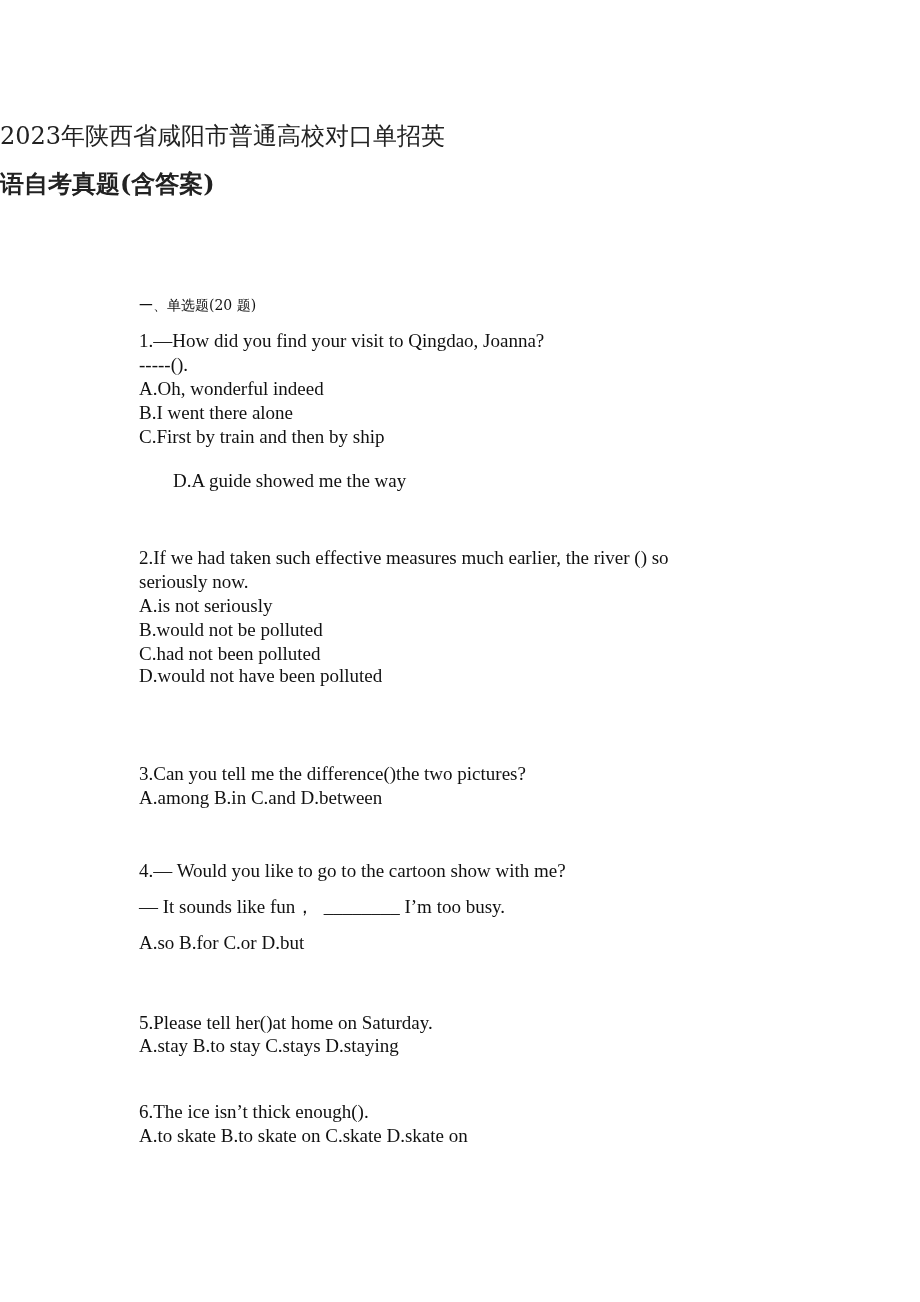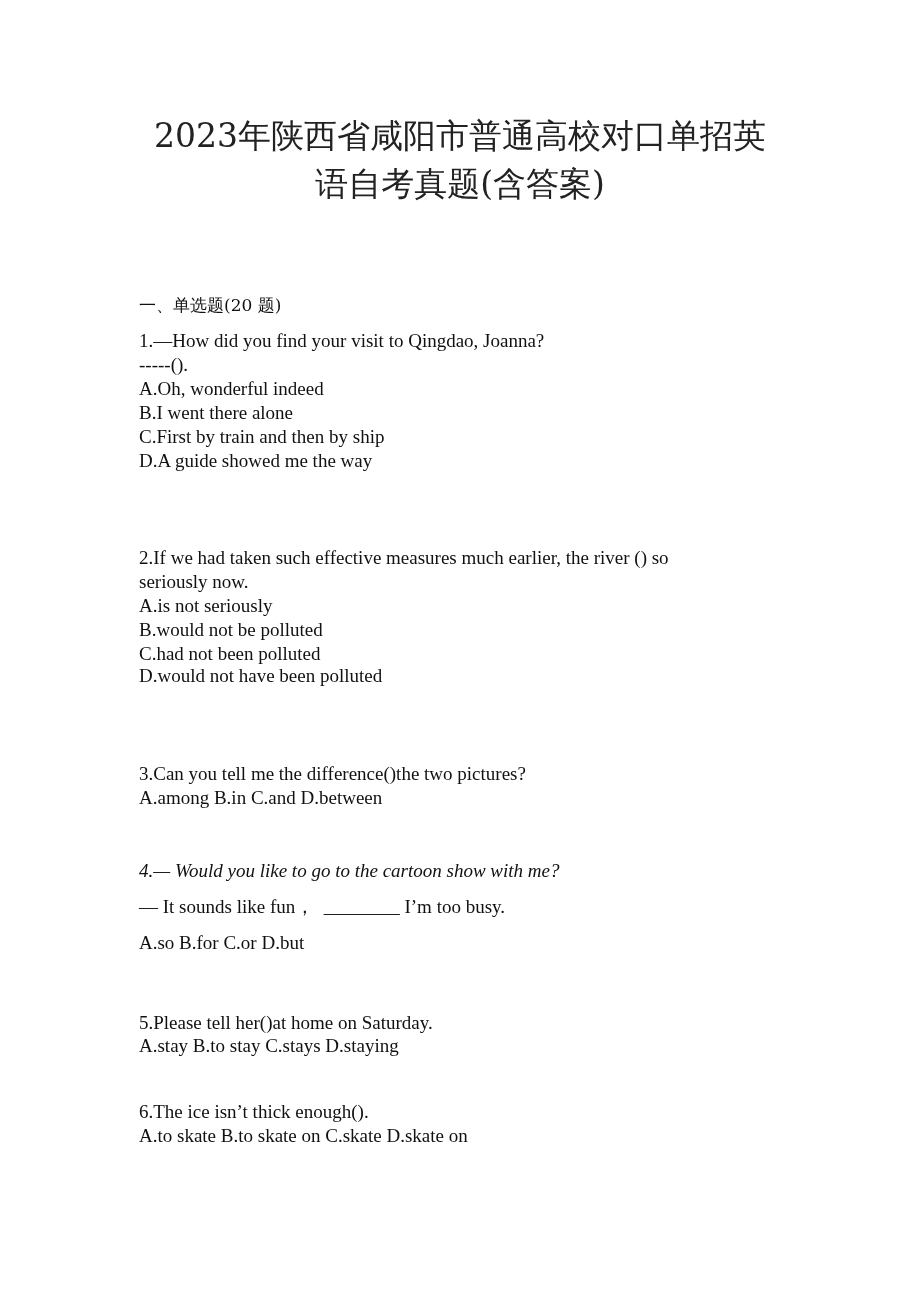--- a/index.html
+++ b/index.html
@@ -1,51 +1,51 @@
 <!DOCTYPE html>
 <html><head>
 <meta charset="utf-8">
 <style>
   html, body { margin:0; padding:0; background:#ffffff; }
   body { width:920px; height:1302px; position:relative; overflow:hidden;
          font-family:"Liberation Serif", "DejaVu Serif", serif; color:#111; }
-  .title { position:absolute; left:0; width:920px; text-align:center;
-           font-family:"DejaVu Serif", "Liberation Serif", serif; font-size:33px; line-height:48px; color:#222; }
+  .title { position:absolute; left:0; width:920px; text-align:left;
+           font-family:"DejaVu Serif", "Liberation Serif", serif; font-size:24px; line-height:48px; color:#222; }
   .t1 { top:112px; }
-  .t2 { top:160px; }
+  .t2 { top:160px;font-weight:bold; }
   .line { position:absolute; left:139px; font-size:19px; line-height:24px; white-space:pre; }
-  .section { font-family:"DejaVu Serif","Liberation Serif",serif; font-size:17px; }
+  .section { font-family:"DejaVu Serif","Liberation Serif",serif; font-size:14px; }
 </style>
 </head>
 <body>
 
 <div>
   <div class="title t1">2023年陕西省咸阳市普通高校对口单招英</div>
   <div class="title t2">语自考真题(含答案)</div>
 
   <div class="line section" style="top:293px;">一、单选题(20 题)</div>
 
   <div class="line" style="top:329px;">1.—How did you find your visit to Qingdao, Joanna?</div>
   <div class="line" style="top:353px;">-----().</div>
   <div class="line" style="top:377px;">A.Oh, wonderful indeed</div>
   <div class="line" style="top:401px;">B.I went there alone</div>
   <div class="line" style="top:425px;">C.First by train and then by ship</div>
-  <div class="line" style="top:449px;">D.A guide showed me the way</div>
+  <div class="line" style="top:469px;margin-left:34px;">D.A guide showed me the way</div>
 
   <div class="line" style="top:546px;">2.If we had taken such effective measures much earlier, the river () so</div>
   <div class="line" style="top:570px;">seriously now.</div>
   <div class="line" style="top:594px;">A.is not seriously</div>
   <div class="line" style="top:618px;text-align:right;">B.would not be polluted</div>
   <div class="line" style="top:642px;">C.had not been polluted</div>
   <div class="line" style="top:664px;">D.would not have been polluted</div>
 
   <div class="line" style="top:762px;">3.Can you tell me the difference()the two pictures?</div>
   <div class="line" style="top:786px;">A.among B.in C.and D.between</div>
 
-  <div class="line" style="top:859px;font-style:italic;">4.— Would you like to go to the cartoon show with me?</div>
+  <div class="line" style="top:859px;">4.— Would you like to go to the cartoon show with me?</div>
   <div class="line" style="top:895px;">— It sounds like fun，  ________ I’m too busy.</div>
   <div class="line" style="top:931px;font-family:Liberation Serif, serif;">A.so B.for C.or D.but</div>
 
   <div class="line" style="top:1004px;margin-top:7px;">5.Please tell her()at home on Saturday.</div>
   <div class="line" style="top:1028px;margin-top:6px;">A.stay B.to stay C.stays D.staying</div>
 
   <div class="line" style="top:1100px;">6.The ice isn’t thick enough().</div>
   <div class="line" style="top:1124px;">A.to skate B.to skate on C.skate D.skate on</div>
 </div>
 

